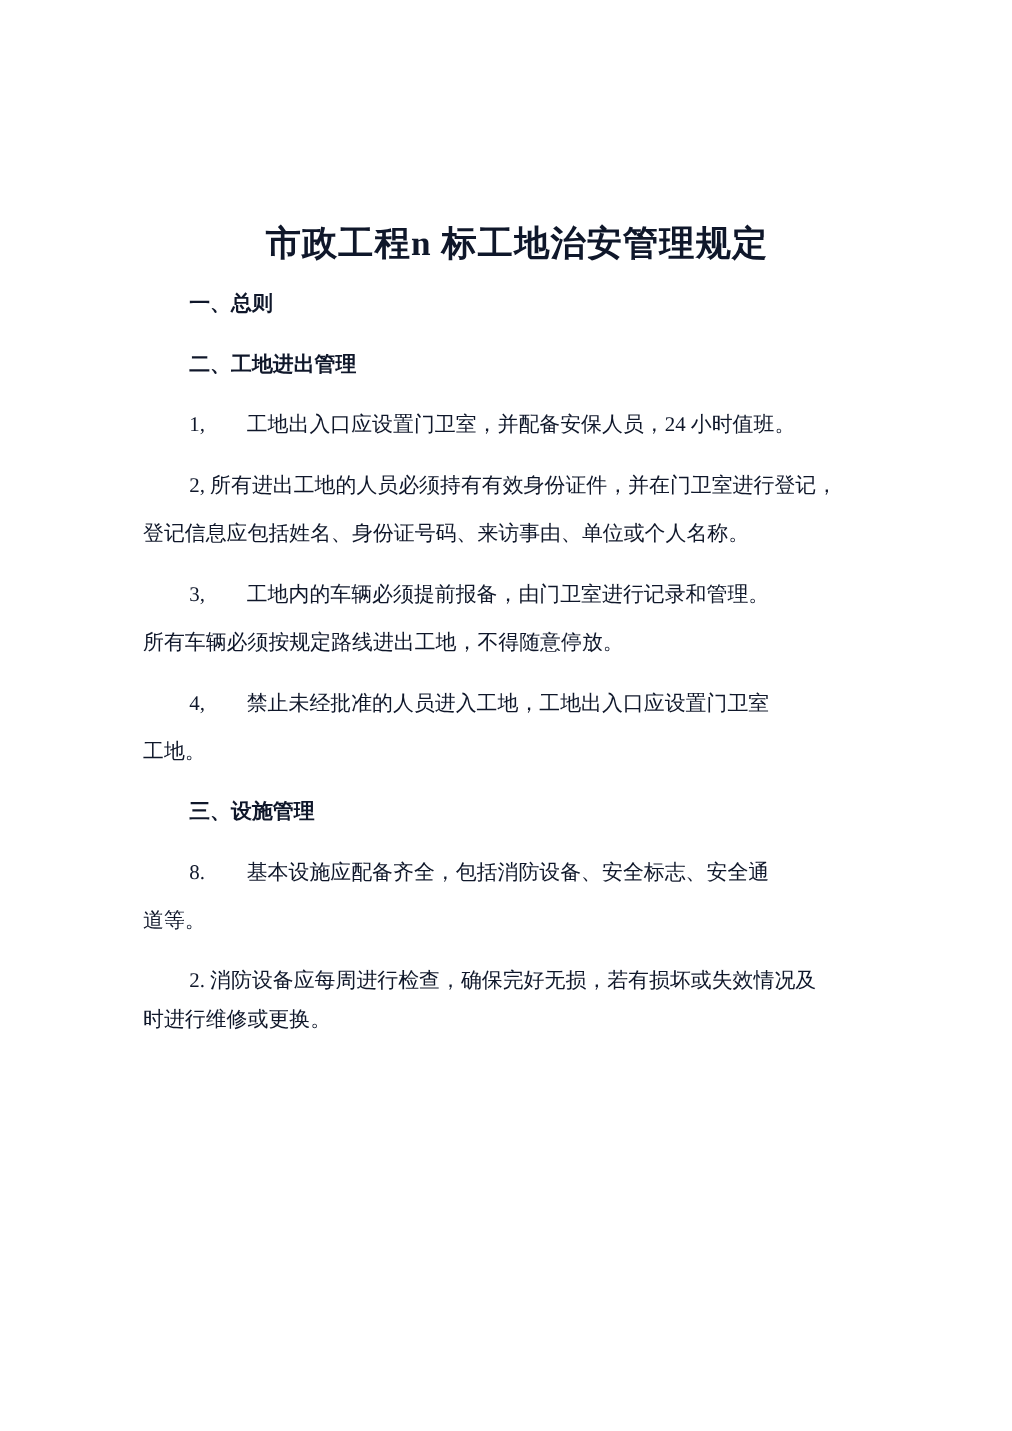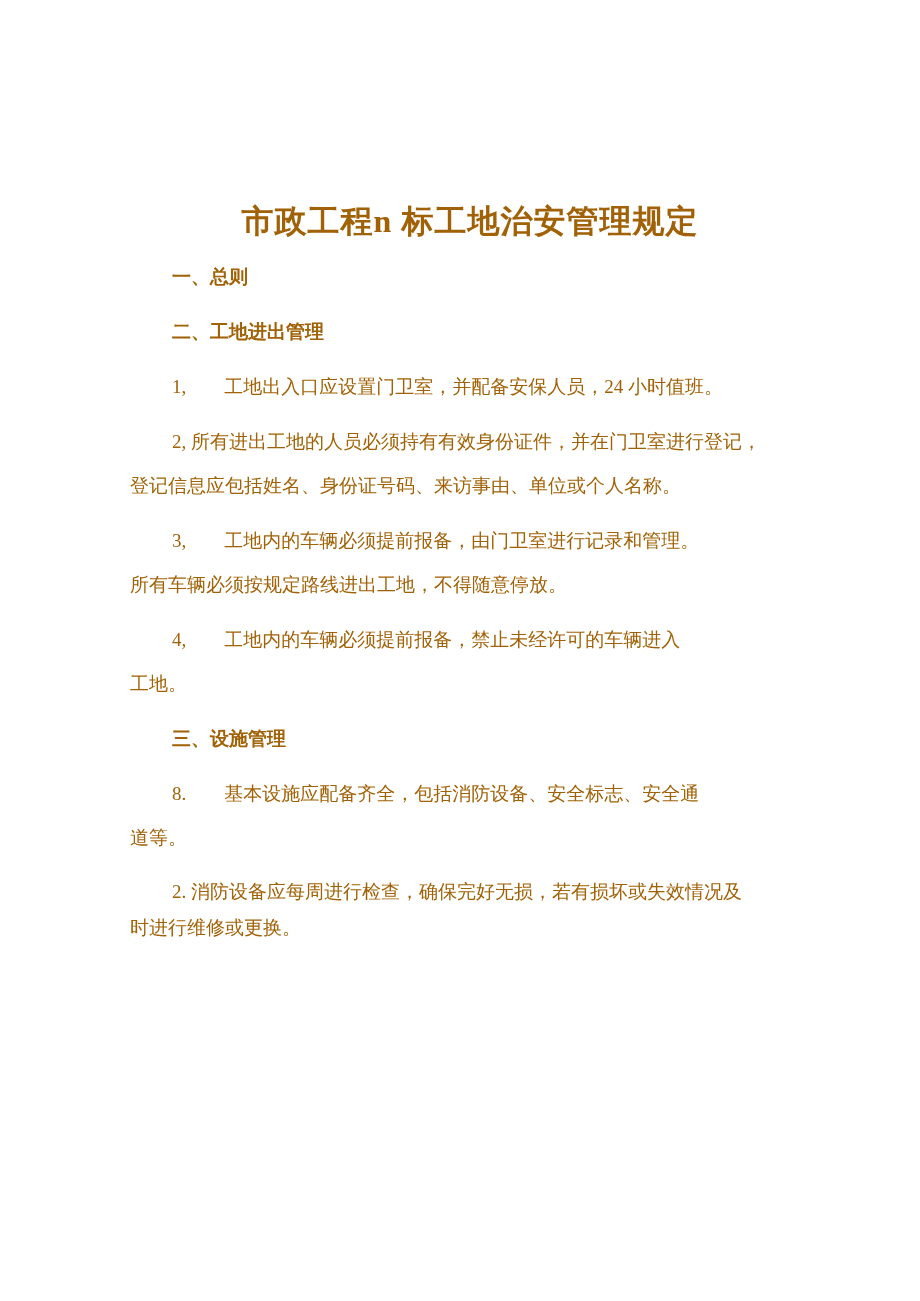--- a/index.html
+++ b/index.html
@@ -6,21 +6,21 @@
     margin: 0;
     padding: 0;
     background: #ffffff;
   }
   .page {
     position: relative;
     width: 920px;
     height: 1301px;
     box-sizing: border-box;
     background: #ffffff;
-    color: #a16207;
+    color: #0f172a;
     font-family: "Liberation Serif", "DejaVu Serif", serif;
     padding: 198px 110px 40px 130px;
     overflow: hidden;
   }
   .title {
     font-size: 32px;
     font-weight: 700;
     line-height: 46px;
     text-align: center;
     margin: 0 0 6px 0;
@@ -48,21 +48,21 @@
 <div class="page">
   <h1 class="title">市政工程n 标工地治安管理规定</h1>
   <section id="doc-body">
       <div class="block heading">一、总则</div>
       <div class="block heading">二、工地进出管理</div>
       <div class="block">1,　　工地出入口应设置门卫室，并配备安保人员，24 小时值班。</div>
       <div class="block">2, 所有进出工地的人员必须持有有效身份证件，并在门卫室进行登记，
 登记信息应包括姓名、身份证号码、来访事由、单位或个人名称。</div>
       <div class="block">3,　　工地内的车辆必须提前报备，由门卫室进行记录和管理。
 所有车辆必须按规定路线进出工地，不得随意停放。</div>
-      <div class="block">4,　　工地内的车辆必须提前报备，禁止未经许可的车辆进入
+      <div class="block">4,　　禁止未经批准的人员进入工地，工地出入口应设置门卫室
 工地。</div>
       <div class="block heading">三、设施管理</div>
       <div class="block">8.　　基本设施应配备齐全，包括消防设备、安全标志、安全通
 道等。</div>
       <div class="block tight">2. 消防设备应每周进行检查，确保完好无损，若有损坏或失效情况及
 时进行维修或更换。</div>
     </section>
 </div>
 
 </body></html>

